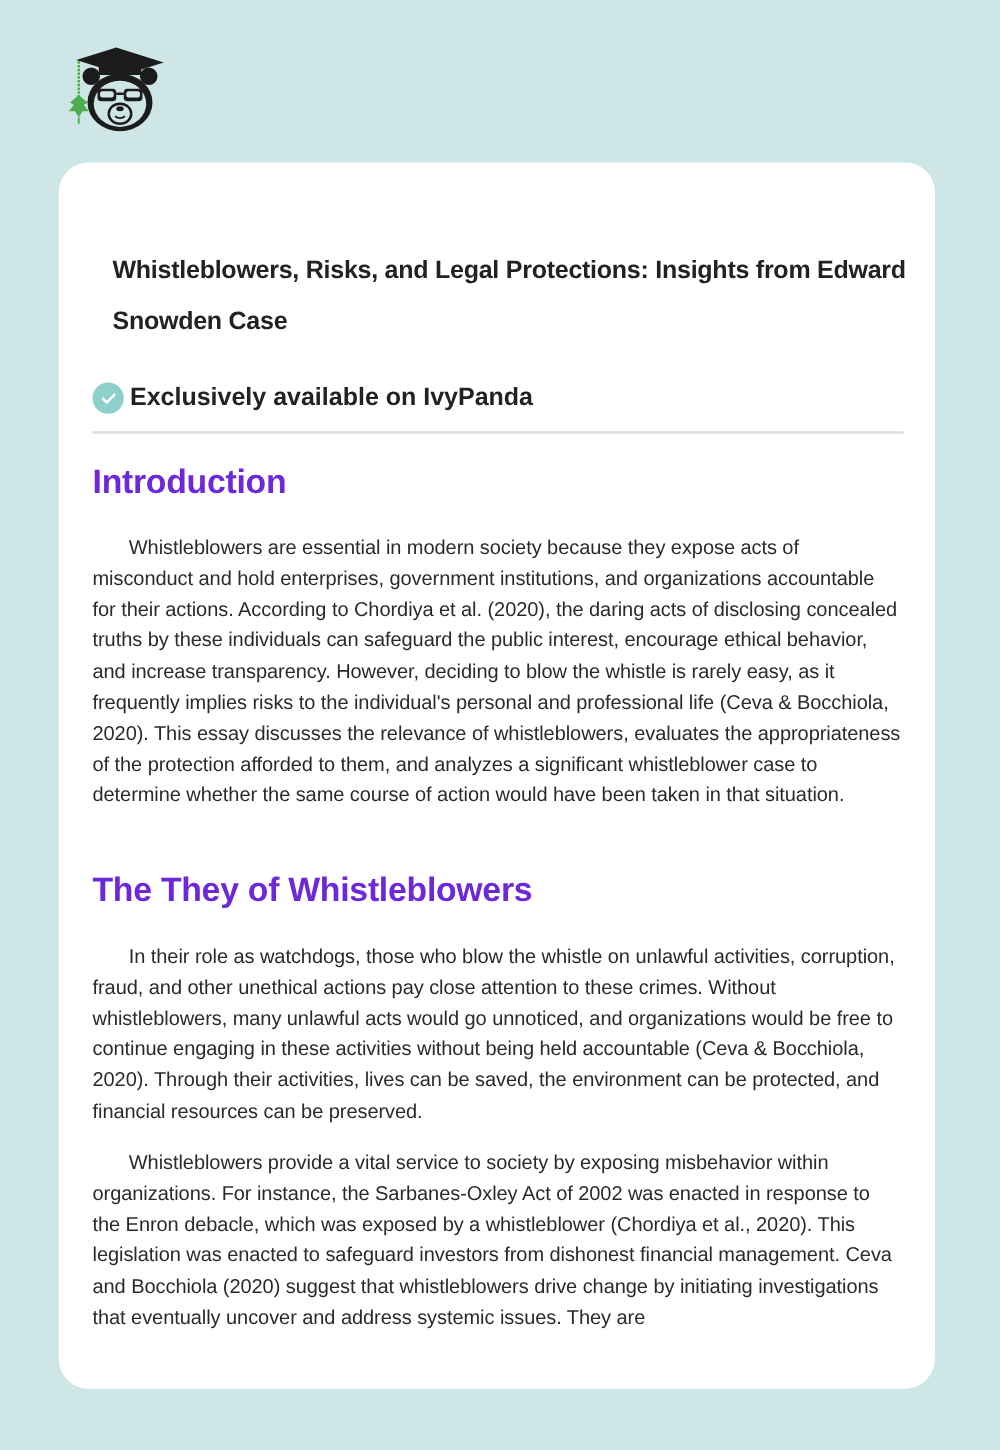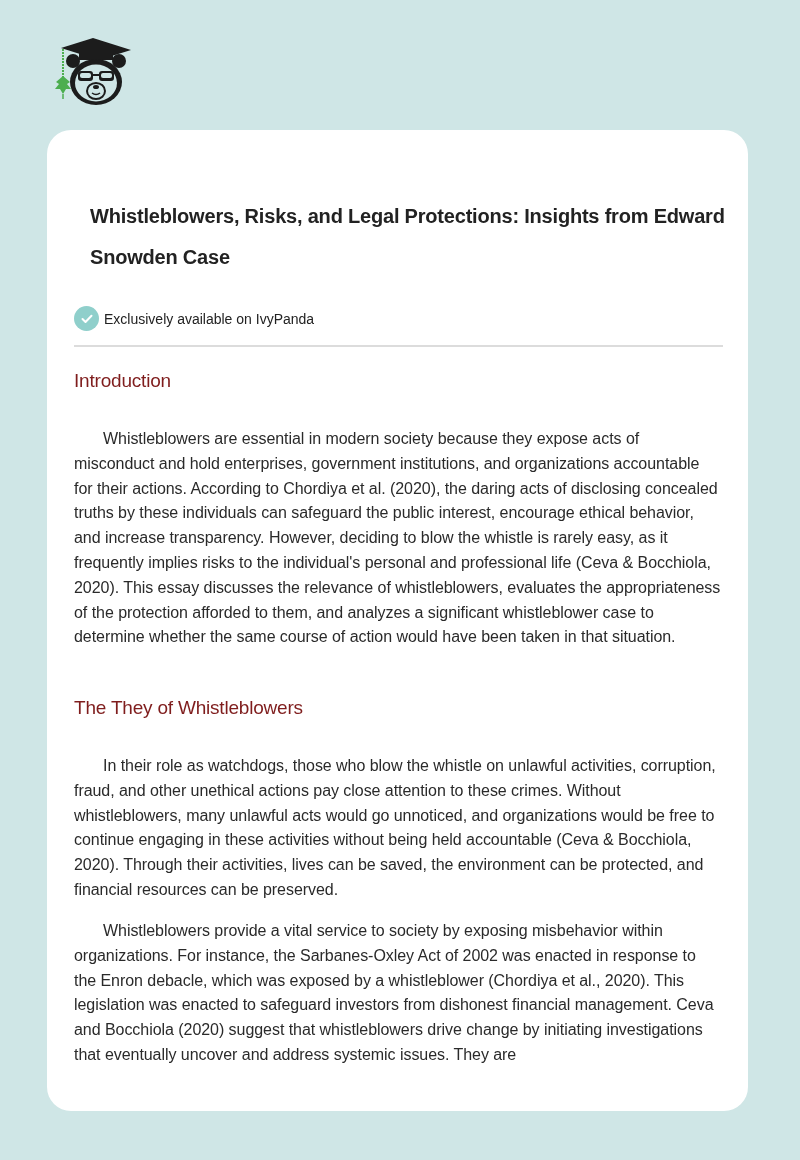--- a/index.html
+++ b/index.html
@@ -91,39 +91,39 @@
       width: 25px;
       height: 25px;
       border-radius: 50%;
       background: #8fcfcb;
       display: flex;
       align-items: center;
       justify-content: center;
       margin-right: 5px;
     }
     .badge-text {
-      font-size: 14px;
-      font-weight: normal;
+      font-size: 20px;
+      font-weight: bold;
       color: #222;
     }
     .divider {
       position: absolute;
       top: 215px;
       left: 0;
       width: 649px;
       height: 2px;
       background: #dcdcdc;
     }
     .section-heading {
       position: absolute;
       left: 0;
       margin: 0;
-      font-size: 19px;
-      font-weight: normal;
-      color: #7f1d1d;
+      font-size: 27px;
+      font-weight: bold;
+      color: #6d28d9;
       letter-spacing: -0.2px;
     }
     .para {
       position: absolute;
       left: 0;
       width: 648px;
       margin: 0;
       font-size: 16px;
       line-height: 24.8px;
       color: #2a2a2a;

